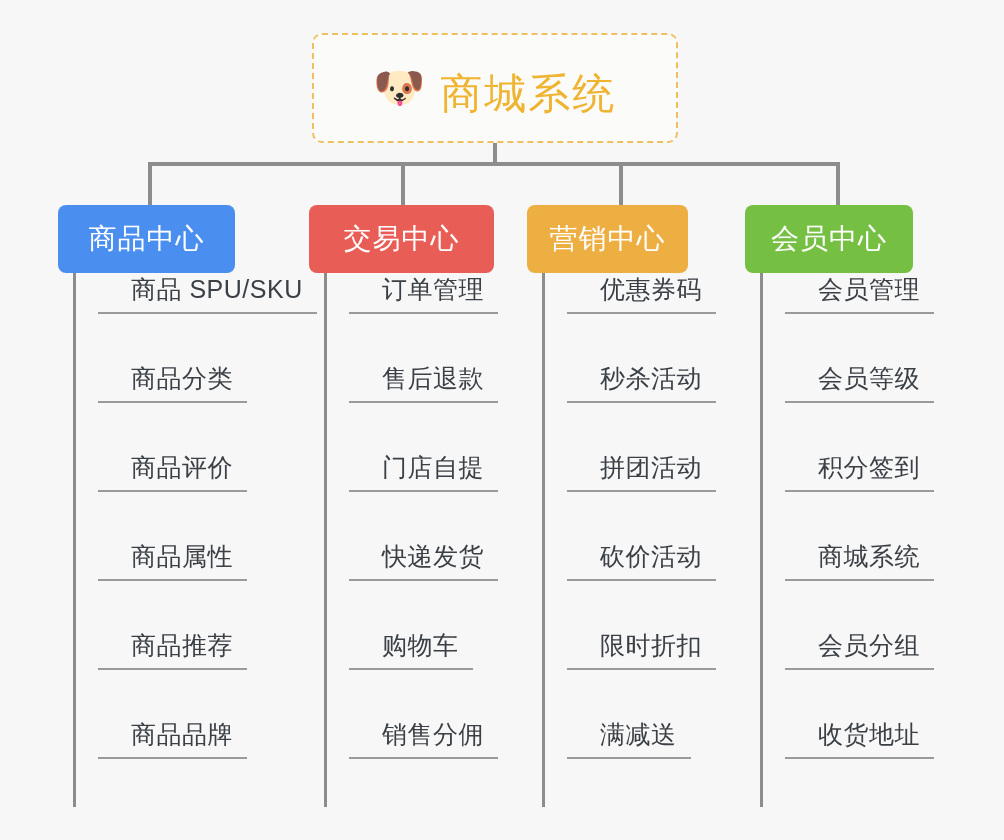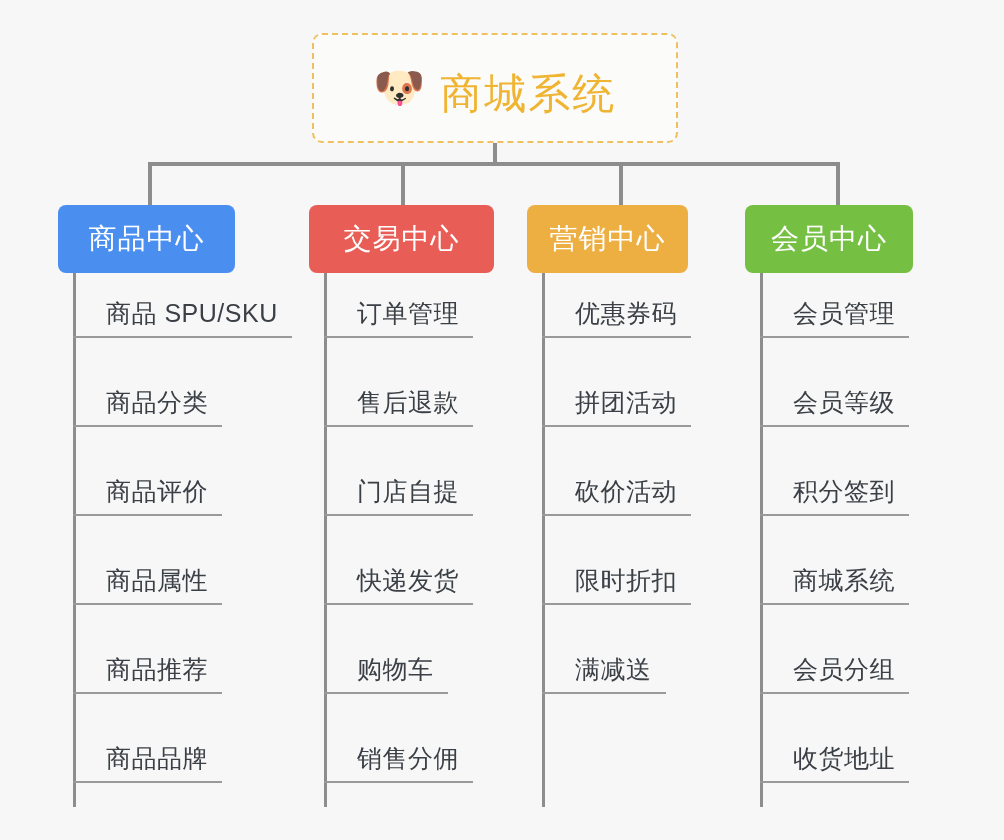--- a/index.html
+++ b/index.html
@@ -89,22 +89,23 @@
     top: 68px;
     left: 15px;
     margin: 0;
     padding: 0;
     list-style: none;
   }
   .leaf-item {
     position: relative;
     height: 89px;
     display: flex;
-    align-items: center;
+    align-items: flex-start;
     box-sizing: border-box;
+    padding-left: 25px;
   }
   .leaf-text {
     display: inline-block;
     position: relative;
     padding: 0 14px 6px 33px;
     font-size: 25px;
     color: #3b4046;
     white-space: nowrap;
     border-bottom: 2px solid #9a9a9a;
     letter-spacing: 0.5px;
@@ -184,20 +185,23 @@
   <div class="branch" style="left:527px; width:240px;">
     <div class="branch-box" style="width: 161px; background: rgb(238, 175, 66); color: rgb(255, 255, 255);">
       <span>营销中心</span>
     </div>
     <div class="branch-stem" style="height: 534px; background: rgb(141, 141, 141);"></div>
     <ul class="leaf-list">
       <li class="leaf-item">
           <span class="leaf-text">优惠券码</span>
         </li>
       <li class="leaf-item">
+          <span class="leaf-text">秒杀活动</span>
+        </li>
+      <li class="leaf-item">
           <span class="leaf-text">拼团活动</span>
         </li>
       <li class="leaf-item">
           <span class="leaf-text">砍价活动</span>
         </li>
       <li class="leaf-item">
           <span class="leaf-text">限时折扣</span>
         </li>
       <li class="leaf-item">
           <span class="leaf-text">满减送</span>

